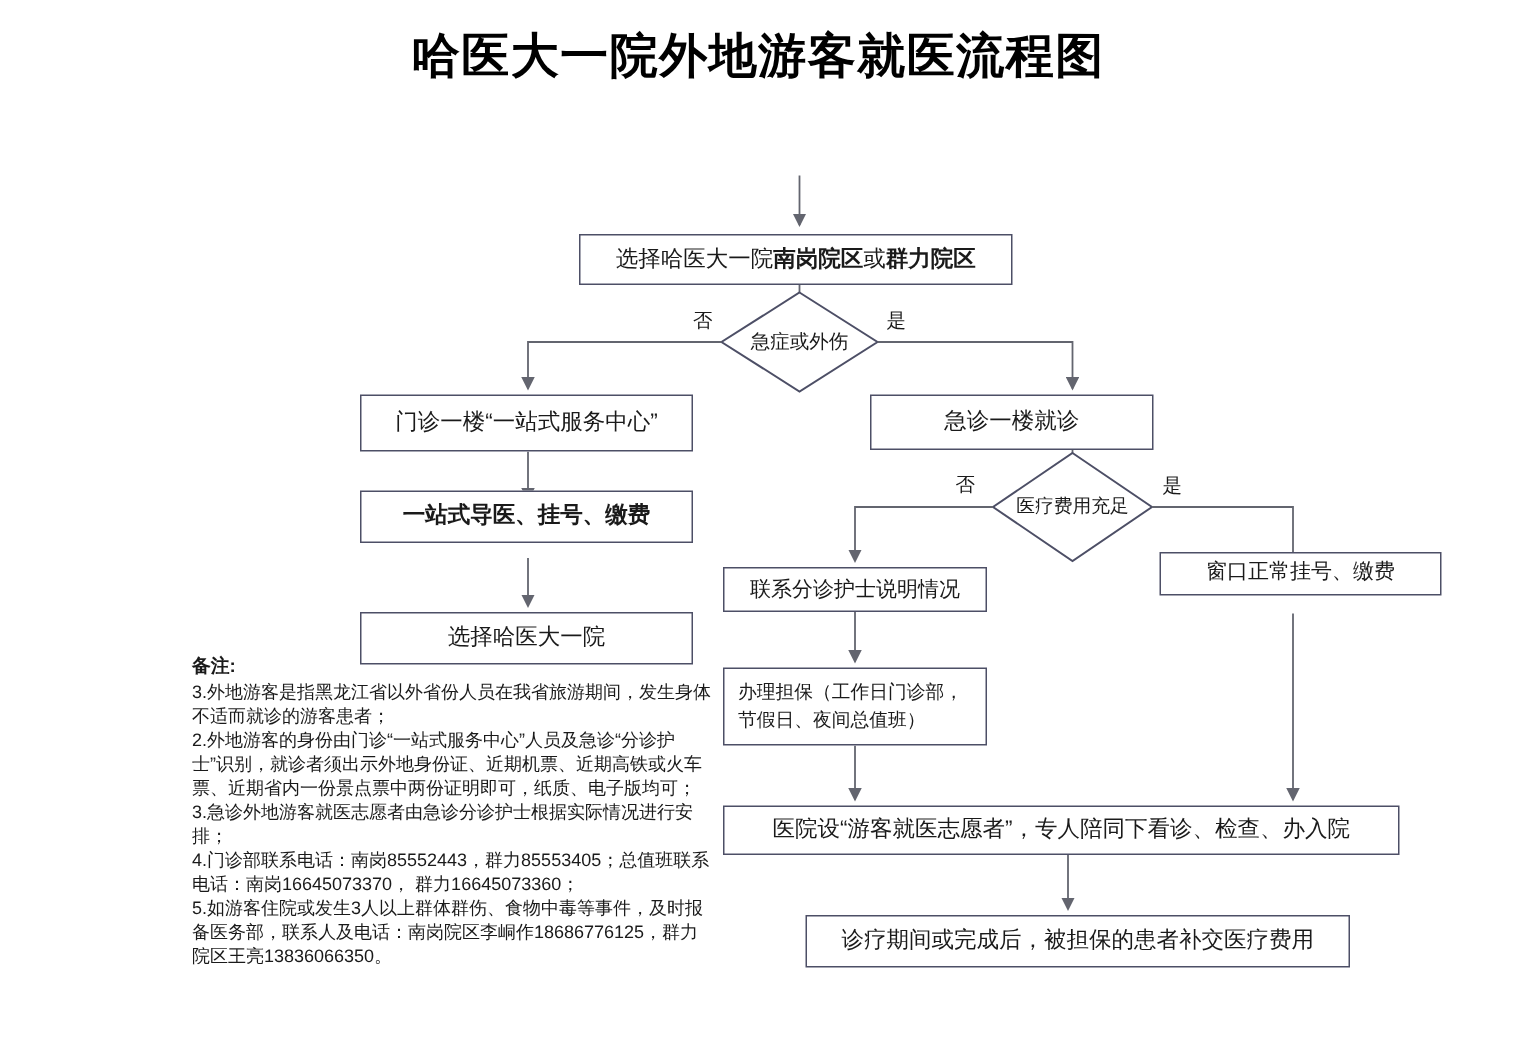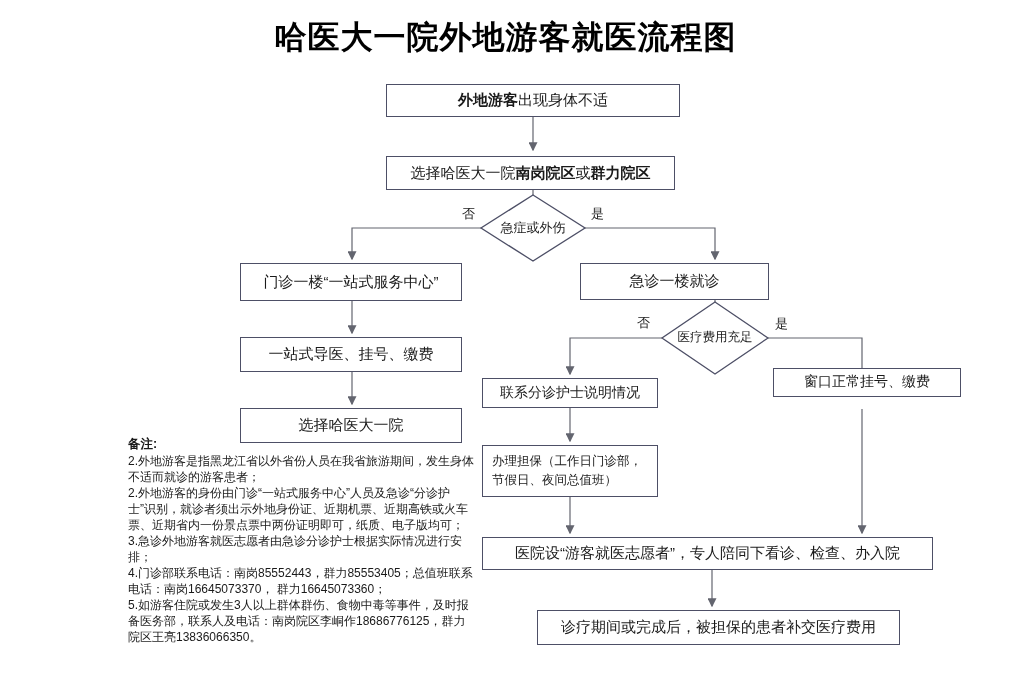--- a/index.html
+++ b/index.html
@@ -57,39 +57,35 @@
     <line x1="715" y1="300" x2="715" y2="304" stroke="#63656f" stroke-width="1.2"></line>
     <polygon points="715,302 768,338 715,374 662,338" fill="#ffffff" stroke="#4d4f66" stroke-width="1.3"></polygon>
     <polyline points="662,338 570,338 570,374" fill="none" stroke="#63656f" stroke-width="1.2" marker-end="url(#arrow)"></polyline>
     <polyline points="768,338 862,338 862,376" fill="none" stroke="#63656f" stroke-width="1.2" marker-end="url(#arrow)"></polyline>
     <line x1="570" y1="408" x2="570" y2="441" stroke="#63656f" stroke-width="1.2" marker-end="url(#arrow)"></line>
     <line x1="570" y1="497" x2="570" y2="533" stroke="#63656f" stroke-width="1.2" marker-end="url(#arrow)"></line>
     <line x1="862" y1="409" x2="862" y2="533" stroke="#63656f" stroke-width="1.2" marker-end="url(#arrow)"></line>
     <line x1="712" y1="570" x2="712" y2="606" stroke="#63656f" stroke-width="1.2" marker-end="url(#arrow)"></line>
   </svg>
 
-  <div class="fbox" style="left:386px;top:84px;width:294px;height:33px;">
-      <span style="font-weight: bold;">外地游客</span>
-      <span>出现身体不适</span>
-    </div>
 
   <div class="fbox" style="left:386px;top:156px;width:289px;height:34px;">
       <span>选择哈医大一院</span>
       <span style="font-weight: bold;">南岗院区</span>
       <span>或</span>
       <span style="font-weight: bold;">群力院区</span>
     </div>
 
   <div class="dlabel" style="left:481px;top:195px;width:104px;height:66px;">急症或外伤</div>
   <div class="branch" style="left:462px;top:205px;">否</div>
   <div class="branch" style="left:591px;top:205px;">是</div>
 
   <div class="fbox" style="left:240px;top:263px;width:222px;height:38px;">门诊一楼“一站式服务中心”</div>
 
-  <div class="fbox" style="left:240px;top:337px;width:222px;height:35px;">一站式导医、挂号、缴费</div>
+  <div class="fbox" style="left:240px;top:327px;width:222px;height:35px;font-weight:bold;">一站式导医、挂号、缴费</div>
 
   <div class="fbox" style="left:240px;top:408px;width:222px;height:35px;">选择哈医大一院</div>
 
   <div class="fbox" style="left:580px;top:263px;width:189px;height:37px;">急诊一楼就诊</div>
 
   <div class="dlabel" style="left:662px;top:304px;width:106px;height:66px;font-size:12.5px;">医疗费用充足</div>
   <div class="branch" style="left:637px;top:314px;">否</div>
   <div class="branch" style="left:775px;top:315px;">是</div>
 
   <div class="fbox" style="left:482px;top:378px;width:176px;height:30px;font-size:14px;">联系分诊护士说明情况</div>
@@ -97,20 +93,20 @@
   <div class="fbox" style="left:773px;top:368px;width:188px;height:29px;font-size:14px;font-family:Liberation Mono, monospace;">窗口正常挂号、缴费</div>
 
   <div class="fbox" style="left:482px;top:537px;width:451px;height:33px;">医院设“游客就医志愿者”，专人陪同下看诊、检查、办入院</div>
 
   <div class="fbox small leftalign" style="left:482px;top:445px;width:176px;height:52px;line-height:1.55;">办理担保（工作日门诊部，节假日、夜间总值班）</div>
 
   <div class="fbox" style="left:537px;top:610px;width:363px;height:35px;text-align:right;">诊疗期间或完成后，被担保的患者补交医疗费用</div>
 
   <div class="notes">
     <div class="notes-header">备注:</div>
-    <div class="note-item">2.外地游客是指黑龙江省以外省份人员在我省旅游期间，发生身体不适而就诊的游客患者；</div>
+    <div class="note-item">3.外地游客是指黑龙江省以外省份人员在我省旅游期间，发生身体不适而就诊的游客患者；</div>
     <div class="note-item">2.外地游客的身份由门诊“一站式服务中心”人员及急诊“分诊护士”识别，就诊者须出示外地身份证、近期机票、近期高铁或火车票、近期省内一份景点票中两份证明即可，纸质、电子版均可；</div>
     <div class="note-item">3.急诊外地游客就医志愿者由急诊分诊护士根据实际情况进行安排；</div>
     <div class="note-item">4.门诊部联系电话：南岗85552443，群力85553405；总值班联系电话：南岗16645073370， 群力16645073360；</div>
     <div class="note-item">5.如游客住院或发生3人以上群体群伤、食物中毒等事件，及时报备医务部，联系人及电话：南岗院区李峒作18686776125，群力院区王亮13836066350。</div>
   </div>
 
 </div>
 
 </body></html>

